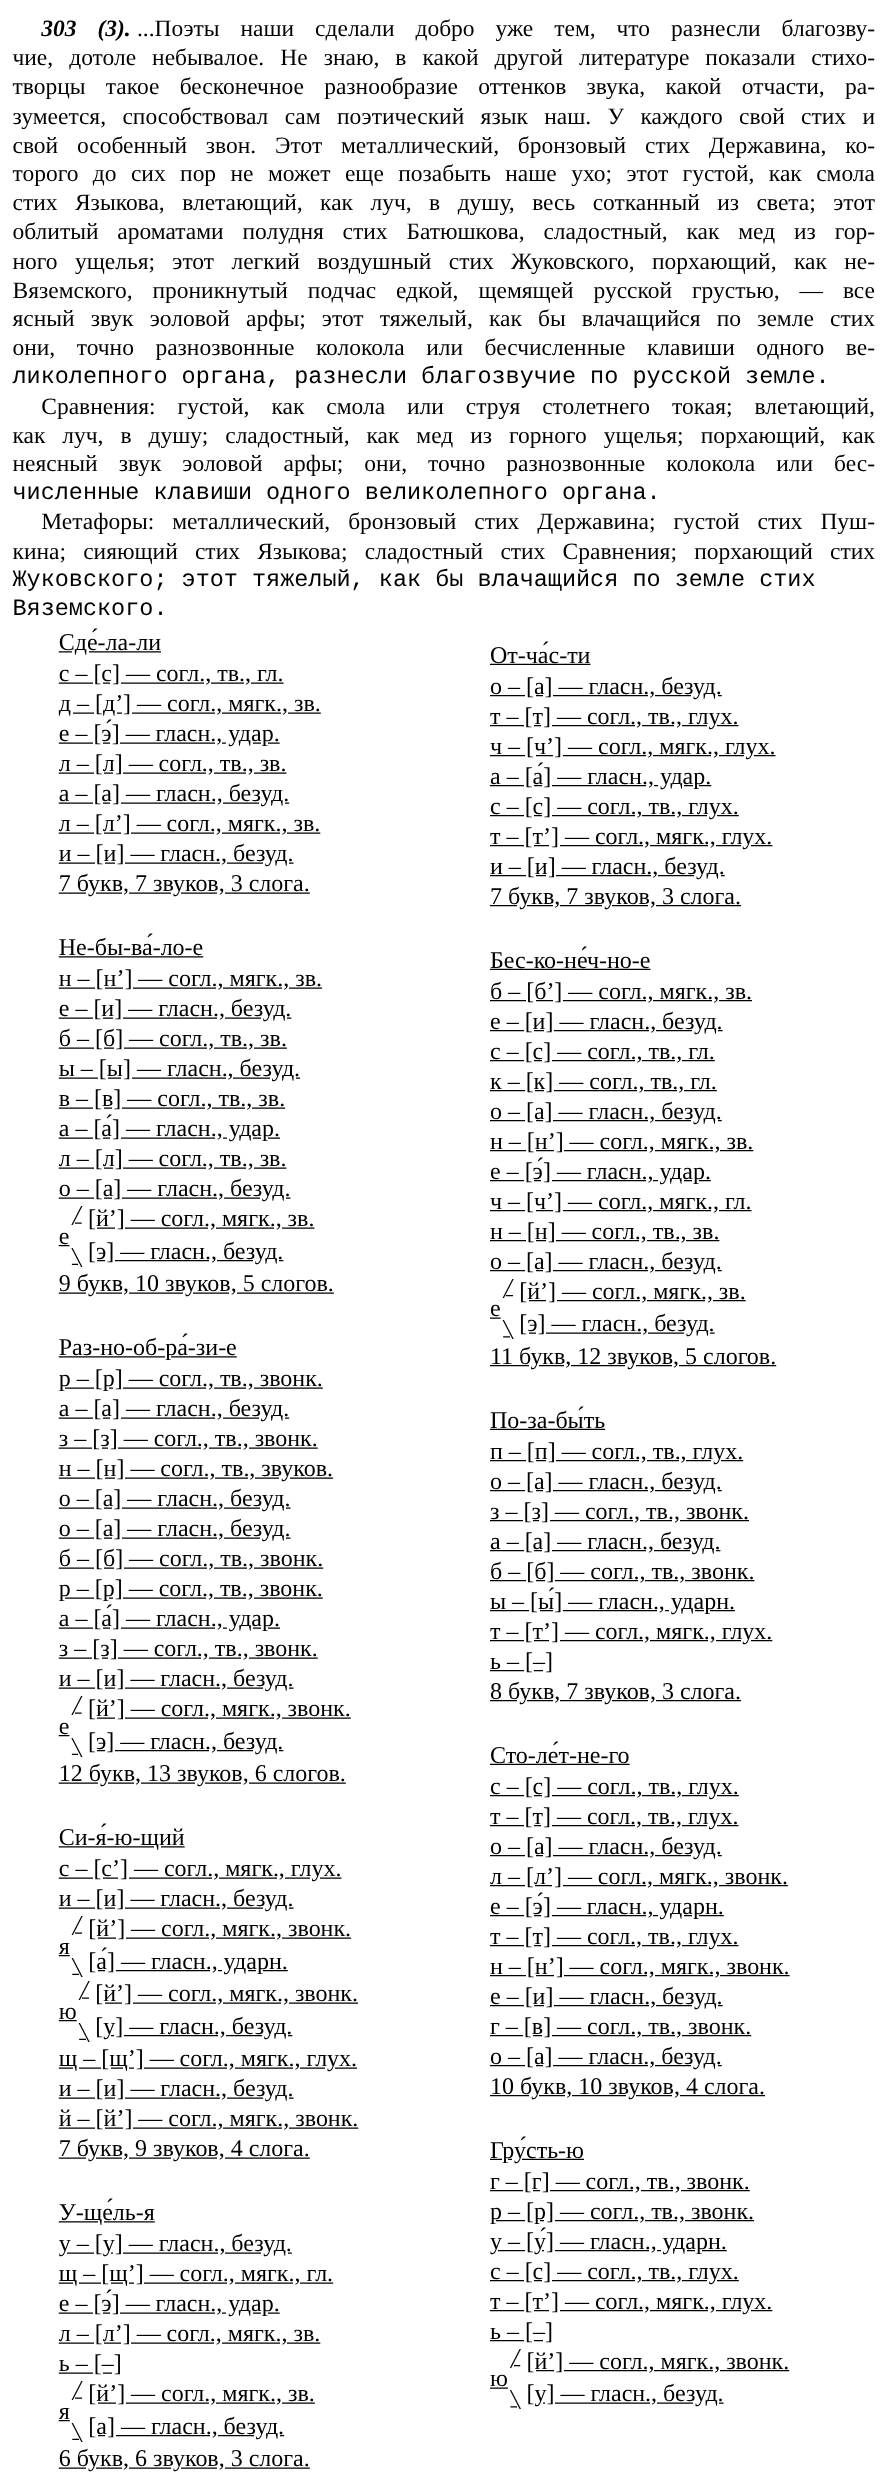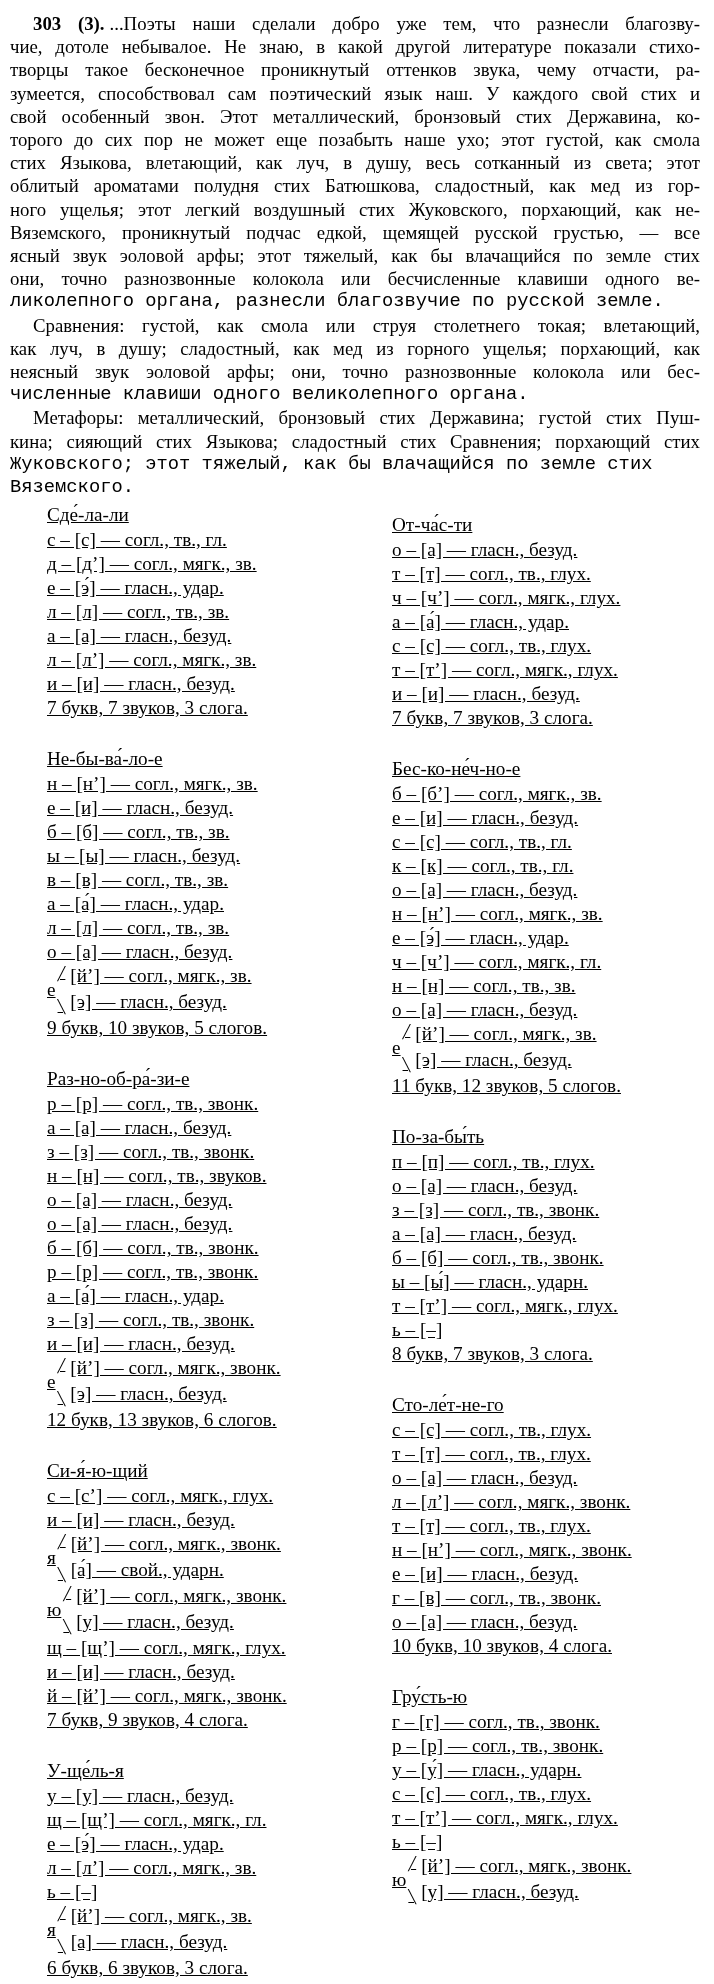--- a/index.html
+++ b/index.html
@@ -20,21 +20,21 @@
     line-height: 23.2px;
   }
   .para { margin: 0; }
   .pline {
     text-align: justify;
     text-align-last: justify;
     white-space: nowrap;
   }
   .pline.first { padding-left: 23px; }
   .pline.last { text-align: left; text-align-last: left; white-space: normal; font-family: Liberation Mono, monospace; }
-  .exnum { font-weight: bold; margin-right: 5px; }
+  .exnum { font-weight: bold; margin-right: 5px; font-style: italic; }
   .columns {
     display: grid;
     grid-template-columns: 1fr 1fr;
     margin-top: 4px;
   }
   .col { padding-left: 37px; }
   .col.right-col { padding-top: 10px; }
   .block {
     margin-bottom: 27px;
     font-size: 19.2px;
@@ -57,21 +57,21 @@
   .diag.down { top: 3px; }
 </style>
 </head>
 <body>
 
 <div class="page">
   <div id="paras">
       <div class="para">
         <div class="pline first"><span class="exnum">303 (3).</span><span>...Поэты наши сделали добро уже тем, что разнесли благозву-</span></div>
         <div class="pline"><span>чие, дотоле небывалое. Не знаю, в какой другой литературе показали стихо-</span></div>
-        <div class="pline"><span>творцы такое бесконечное проникнутый оттенков звука, чему отчасти, ра-</span></div>
+        <div class="pline"><span>творцы такое бесконечное разнообразие оттенков звука, какой отчасти, ра-</span></div>
         <div class="pline"><span>зумеется, способствовал сам поэтический язык наш. У каждого свой стих и</span></div>
         <div class="pline"><span>свой особенный звон. Этот металлический, бронзовый стих Державина, ко-</span></div>
         <div class="pline"><span>торого до сих пор не может еще позабыть наше ухо; этот густой, как смола</span></div>
         <div class="pline"><span>стих Языкова, влетающий, как луч, в душу, весь сотканный из света; этот</span></div>
         <div class="pline"><span>облитый ароматами полудня стих Батюшкова, сладостный, как мед из гор-</span></div>
         <div class="pline"><span>ного ущелья; этот легкий воздушный стих Жуковского, порхающий, как не-</span></div>
         <div class="pline"><span>Вяземского, проникнутый подчас едкой, щемящей русской грустью, — все</span></div>
         <div class="pline"><span>ясный звук эоловой арфы; этот тяжелый, как бы влачащийся по земле стих</span></div>
         <div class="pline"><span>они, точно разнозвонные колокола или бесчисленные клавиши одного ве-</span></div>
         <div class="pline last"><span>ликолепного органа, разнесли благозвучие по русской земле.</span></div>
@@ -160,21 +160,21 @@
           <div class="row">и – [и] — гласн., безуд.</div>
           <div class="fork">
             <span class="fletter">я</span>
             <div class="branches">
               <div class="branch">
                 <span class="diag up">╱</span>
                 <span>[й’] — согл., мягк., звонк.</span>
               </div>
               <div class="branch">
                 <span class="diag down">╲</span>
-                <span>[а́] — свой., ударн.</span>
+                <span>[а́] — гласн., ударн.</span>
               </div>
             </div>
           </div>
           <div class="fork">
             <span class="fletter">ю</span>
             <div class="branches">
               <div class="branch">
                 <span class="diag up">╱</span>
                 <span>[й’] — согл., мягк., звонк.</span>
               </div>
@@ -262,20 +262,21 @@
           <div class="row">т – [т’] — согл., мягк., глух.</div>
           <div class="row">ь – [–]</div>
           <div class="totals">8 букв, 7 звуков, 3 слога.</div>
         </div>
         <div class="block">
           <div class="word-head">Сто-ле́т-не-го</div>
           <div class="row">с – [с] — согл., тв., глух.</div>
           <div class="row">т – [т] — согл., тв., глух.</div>
           <div class="row">о – [а] — гласн., безуд.</div>
           <div class="row">л – [л’] — согл., мягк., звонк.</div>
+          <div class="row">е – [э́] — гласн., ударн.</div>
           <div class="row">т – [т] — согл., тв., глух.</div>
           <div class="row">н – [н’] — согл., мягк., звонк.</div>
           <div class="row">е – [и] — гласн., безуд.</div>
           <div class="row">г – [в] — согл., тв., звонк.</div>
           <div class="row">о – [а] — гласн., безуд.</div>
           <div class="totals">10 букв, 10 звуков, 4 слога.</div>
         </div>
         <div class="block">
           <div class="word-head">Гру́сть-ю</div>
           <div class="row">г – [г] — согл., тв., звонк.</div>

